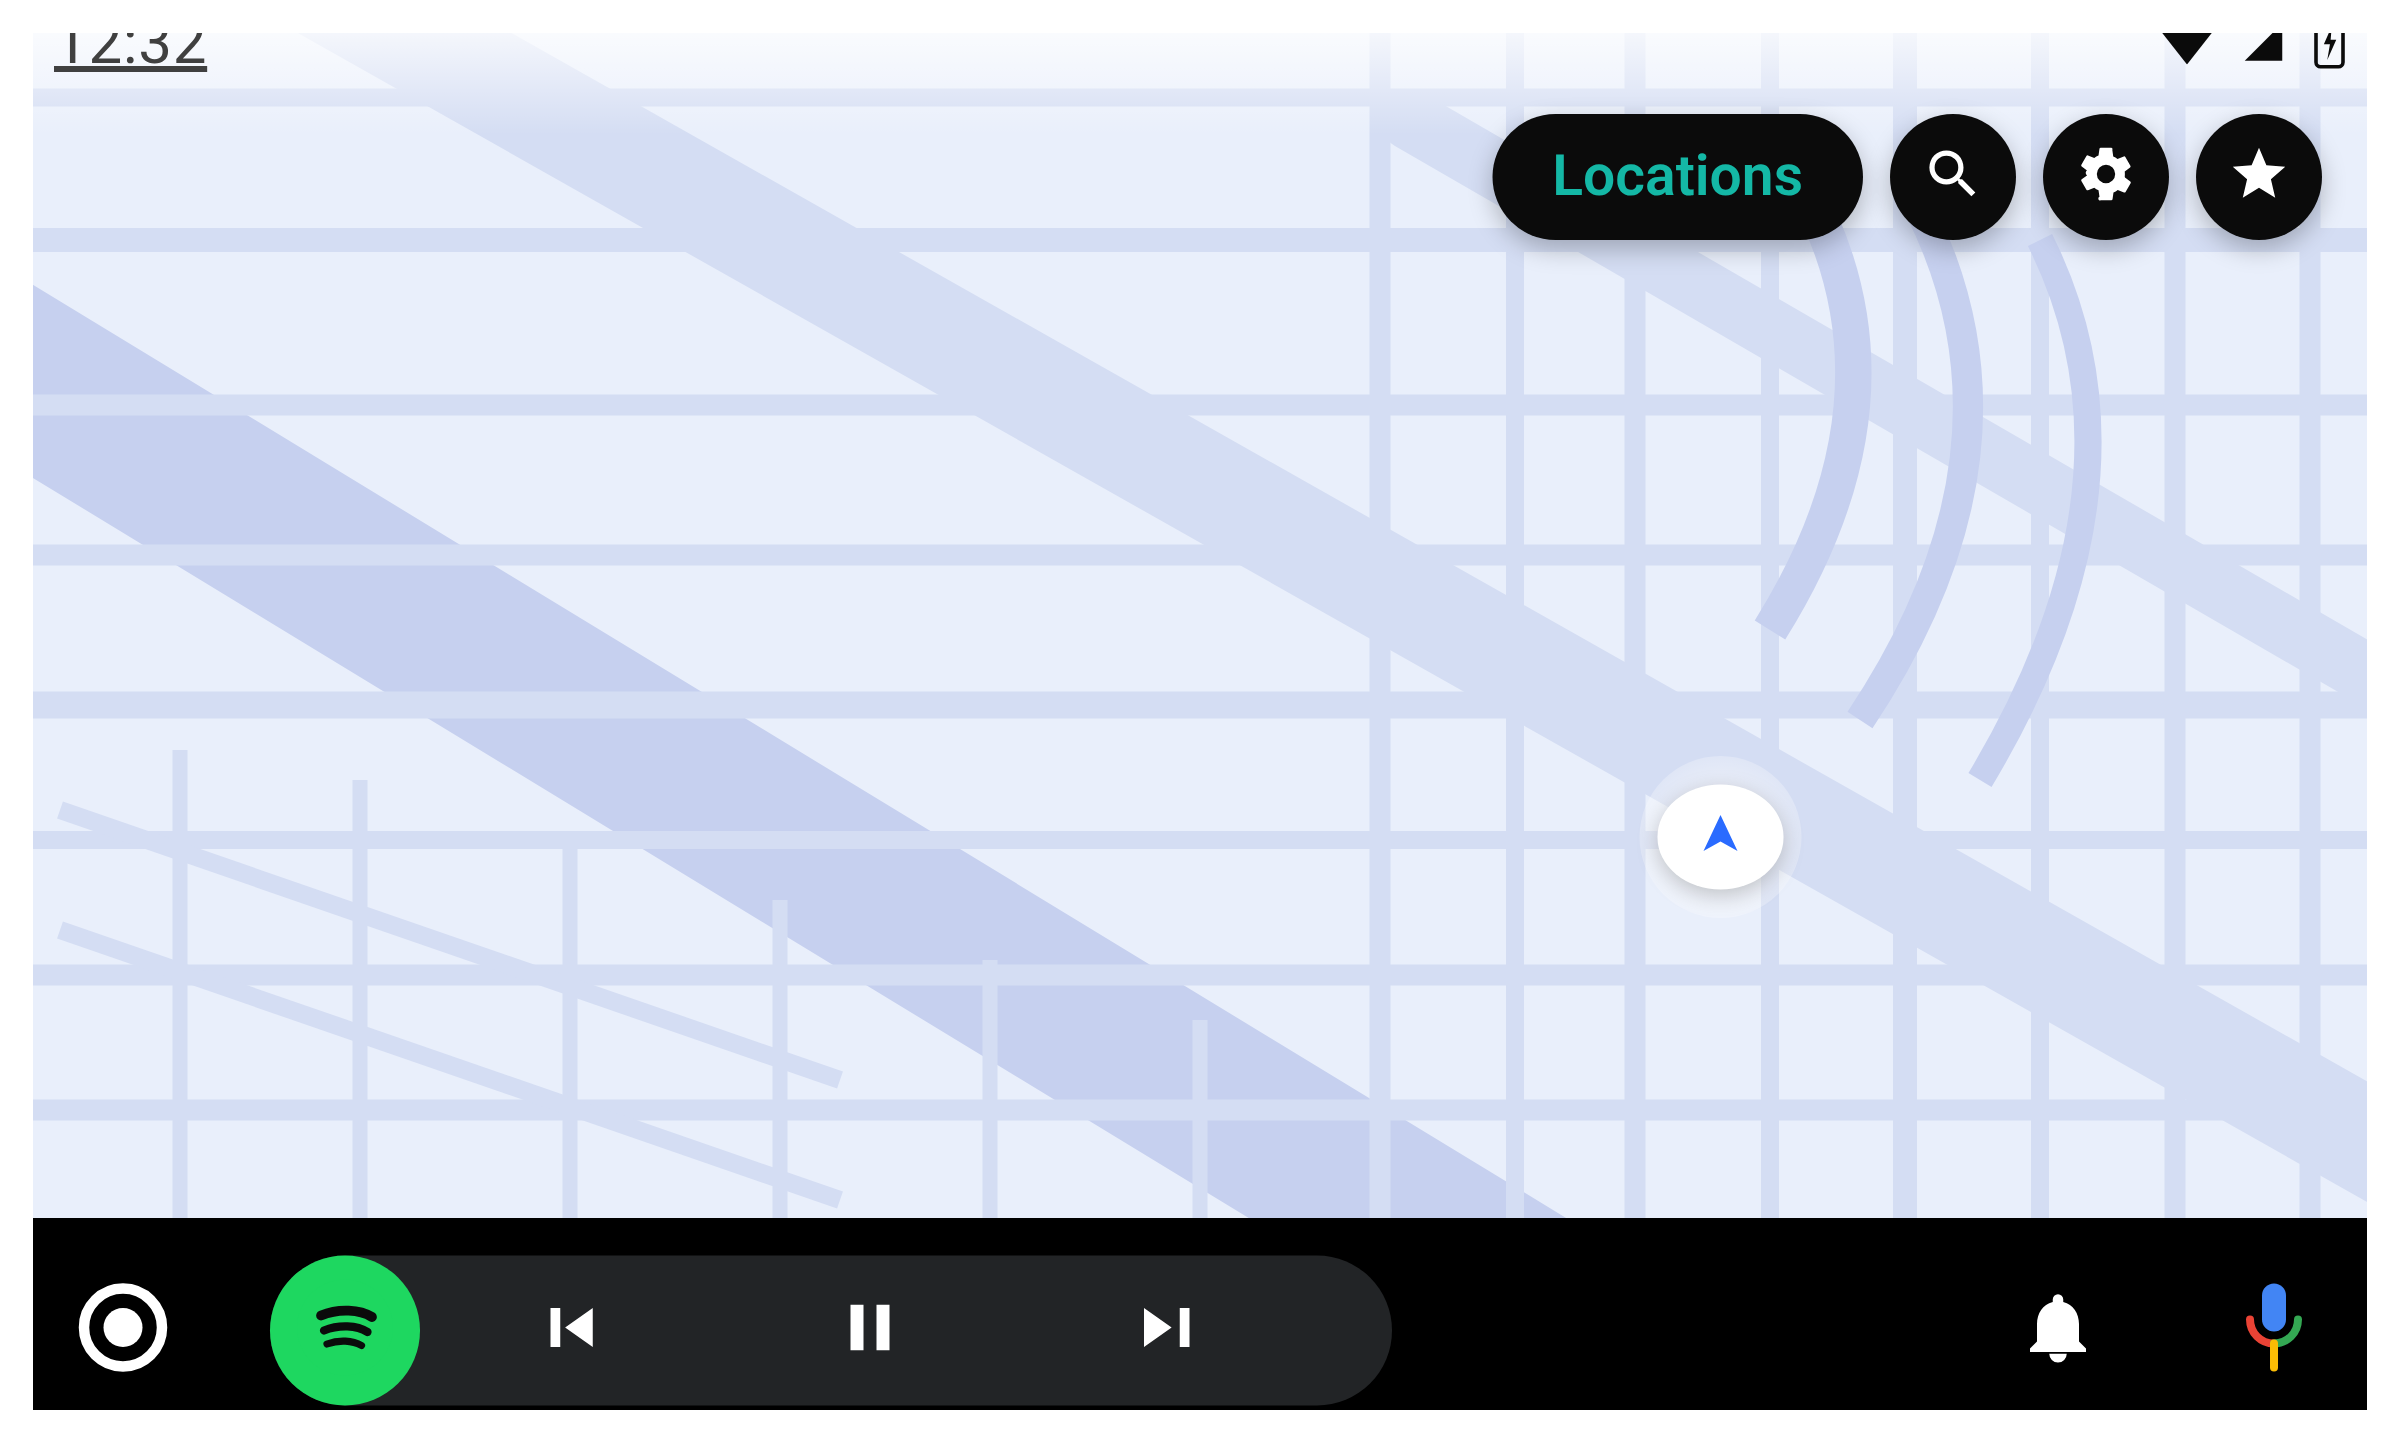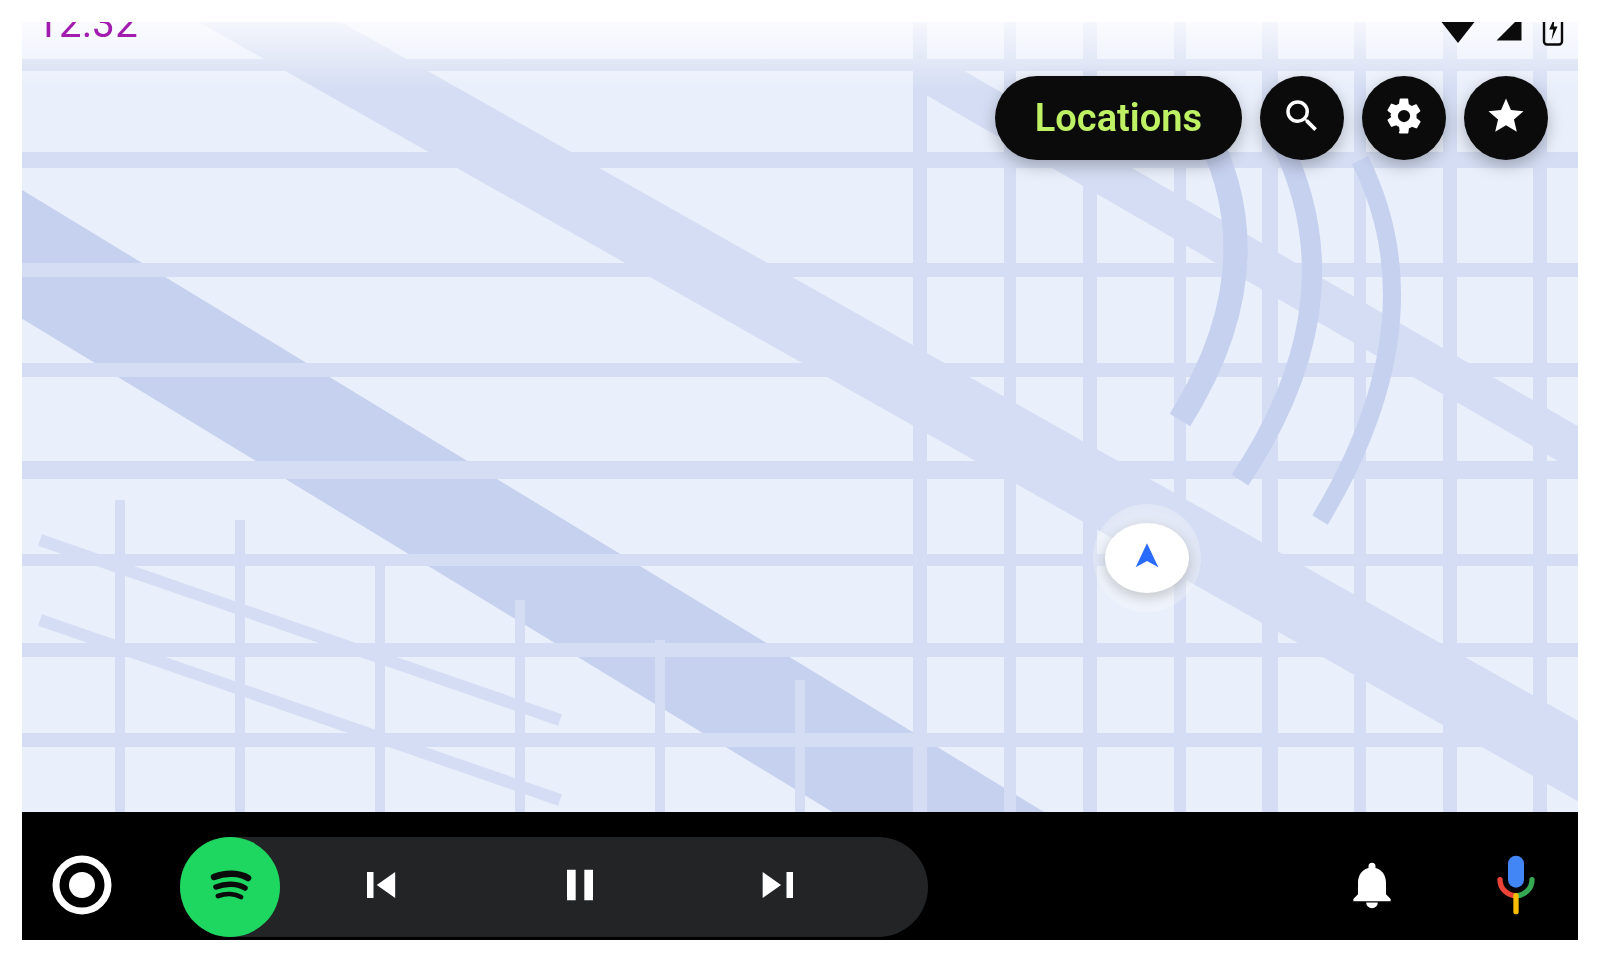--- a/index.html
+++ b/index.html
@@ -24,39 +24,40 @@
       content: "";
       position: absolute; left: 0; right: 0; top: 0; height: 90px;
       background: linear-gradient(#ffffff, rgba(255,255,255,0));
       pointer-events: none;
       z-index: 2;
     }
 
     
     .status-bar {
       position: absolute; top: 0; left: 0; right: 0; height: 56px;
-      display: flex; justify-content: space-between;
+      display: flex; align-items: center; justify-content: space-between;
       padding: 0 36px 0 36px;
       z-index: 5;
-      color: #a21caf;
+      color: #404040;
+      text-decoration: underline;
     }
     .time {
       font-size: 40px; font-weight: 400; letter-spacing: 0.5px;
     }
     .status-icons { display: flex; align-items: center; gap: 16px; }
     .status-icons svg { display: block; }
 
     
     .map-toolbar {
       position: absolute; top: 76px; right: 52px;
       display: flex; align-items: center; gap: 18px;
       z-index: 6;
     }
     .pill {
-      background: #0b0b0b; color: #bef264;
+      background: #0b0b0b; color: #14b8a6;
       height: 84px; border-radius: 42px;
       padding: 0 40px;
       display: flex; align-items: center; justify-content: center;
       font-size: 38px; font-weight: 600;
       box-shadow: 0 6px 16px rgba(0,0,0,0.25);
       cursor: pointer;
     }
     .circ {
       width: 84px; height: 84px; border-radius: 50%;
       background: #0b0b0b; color: #fff;

